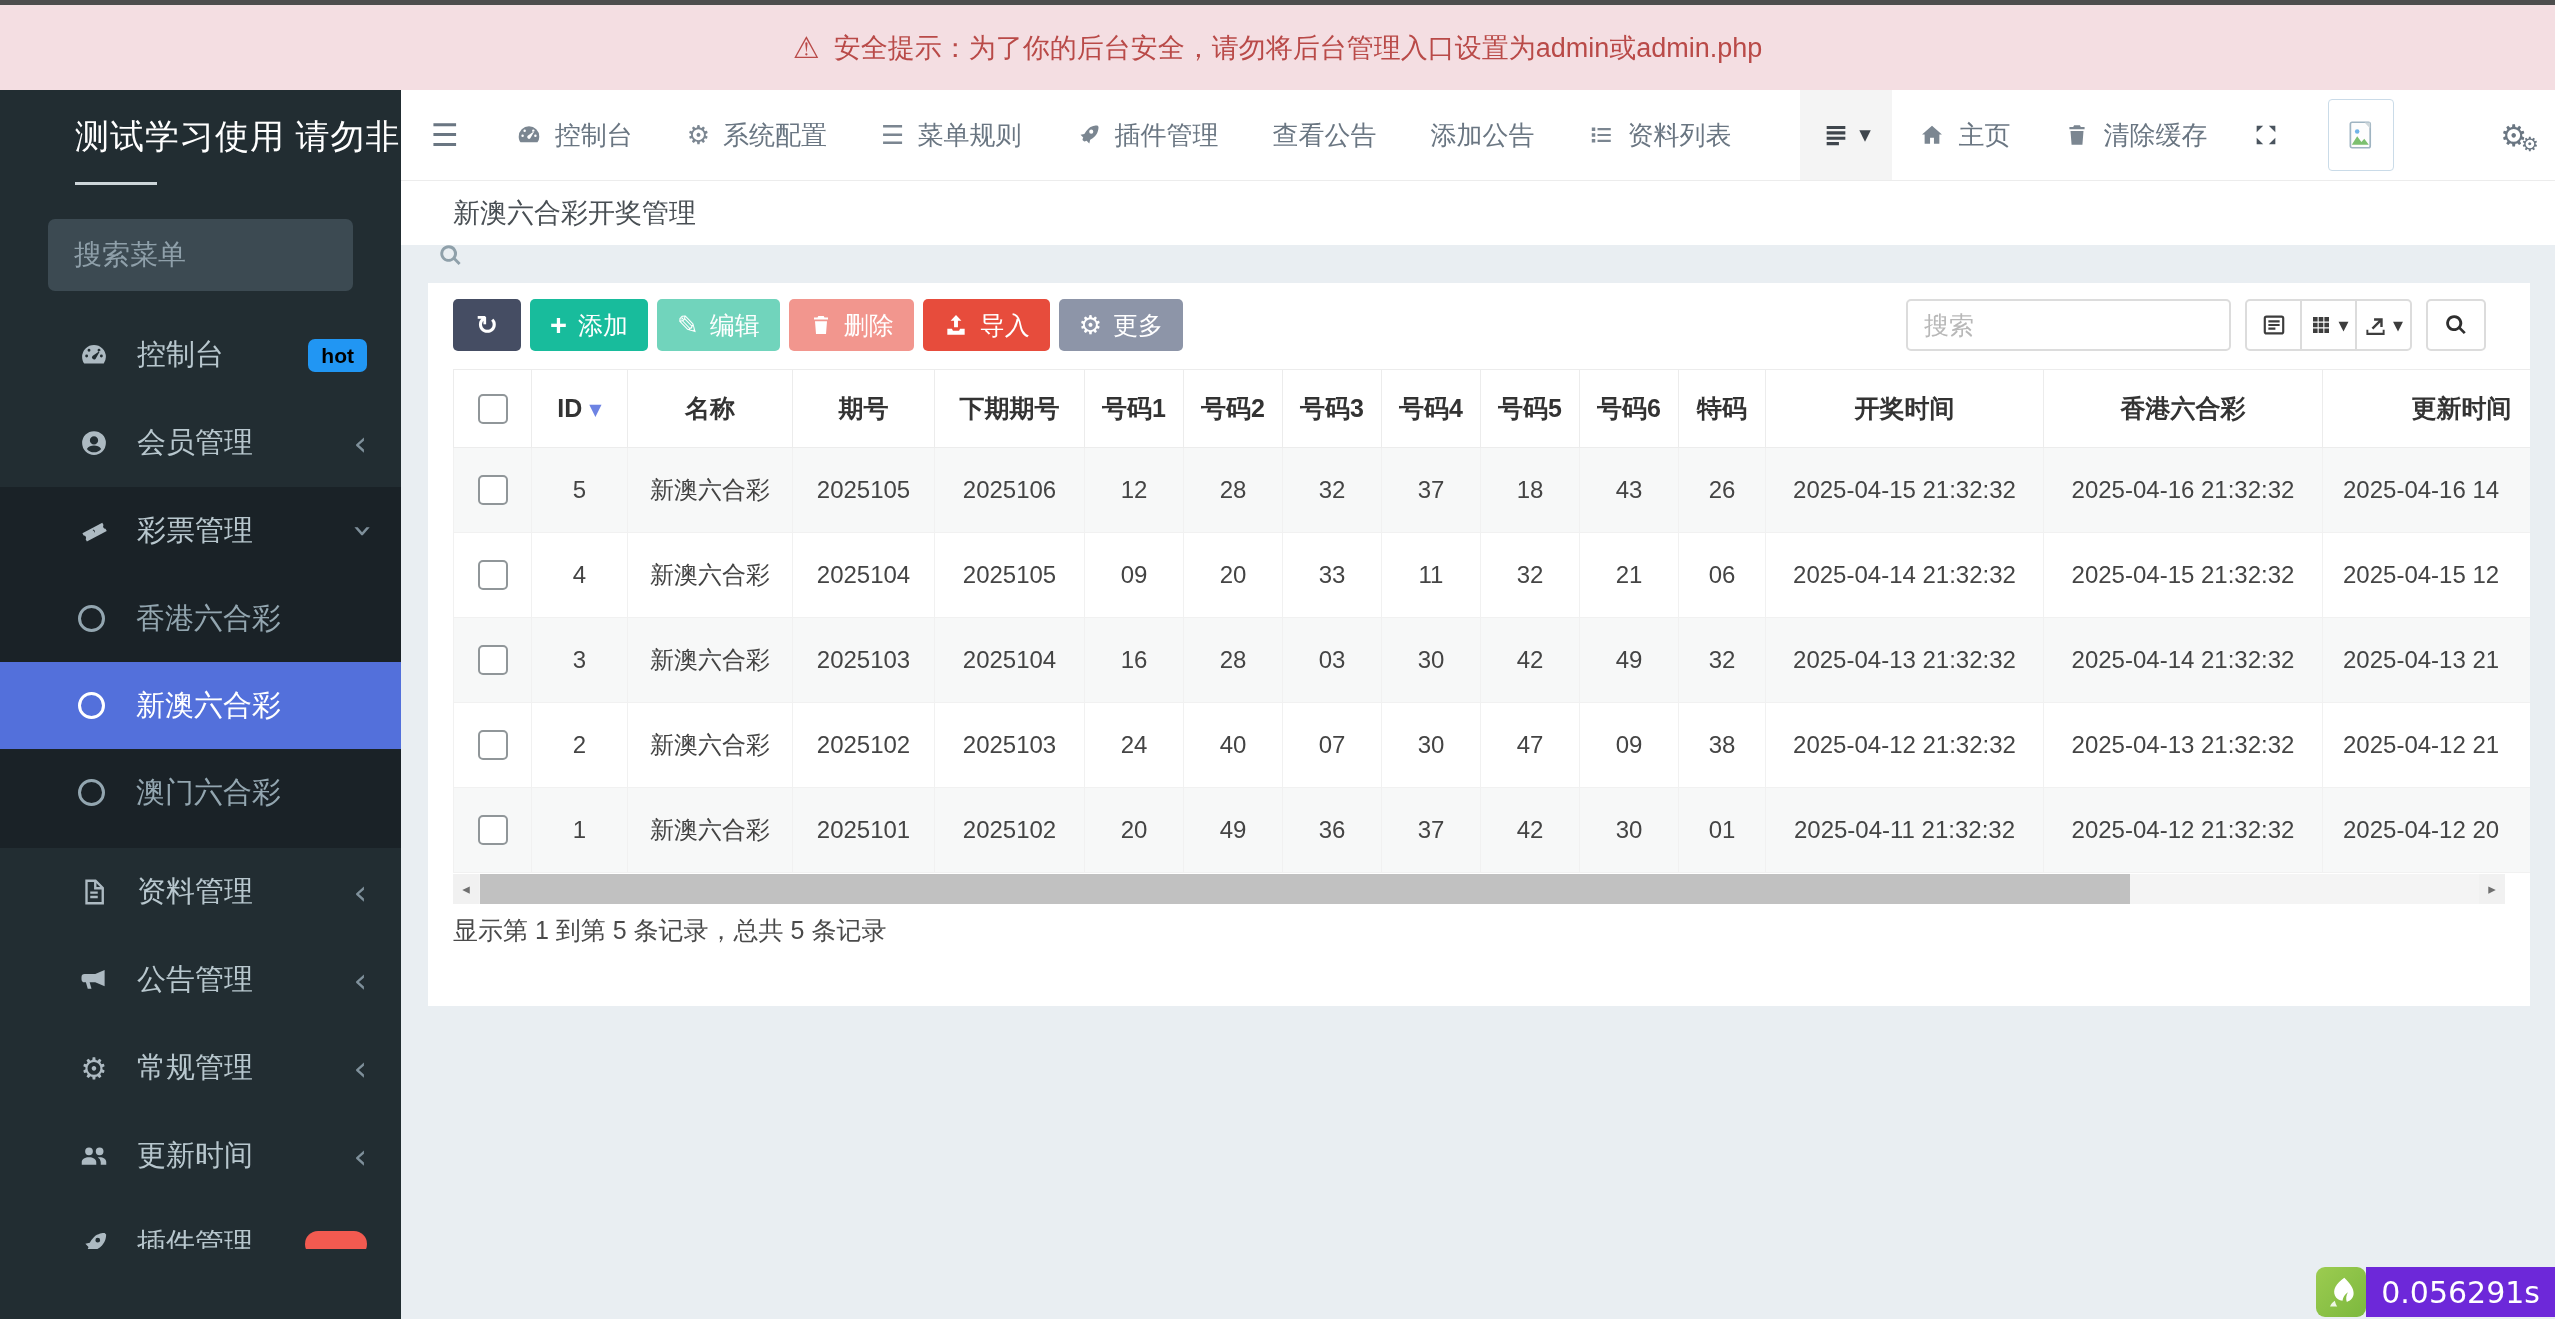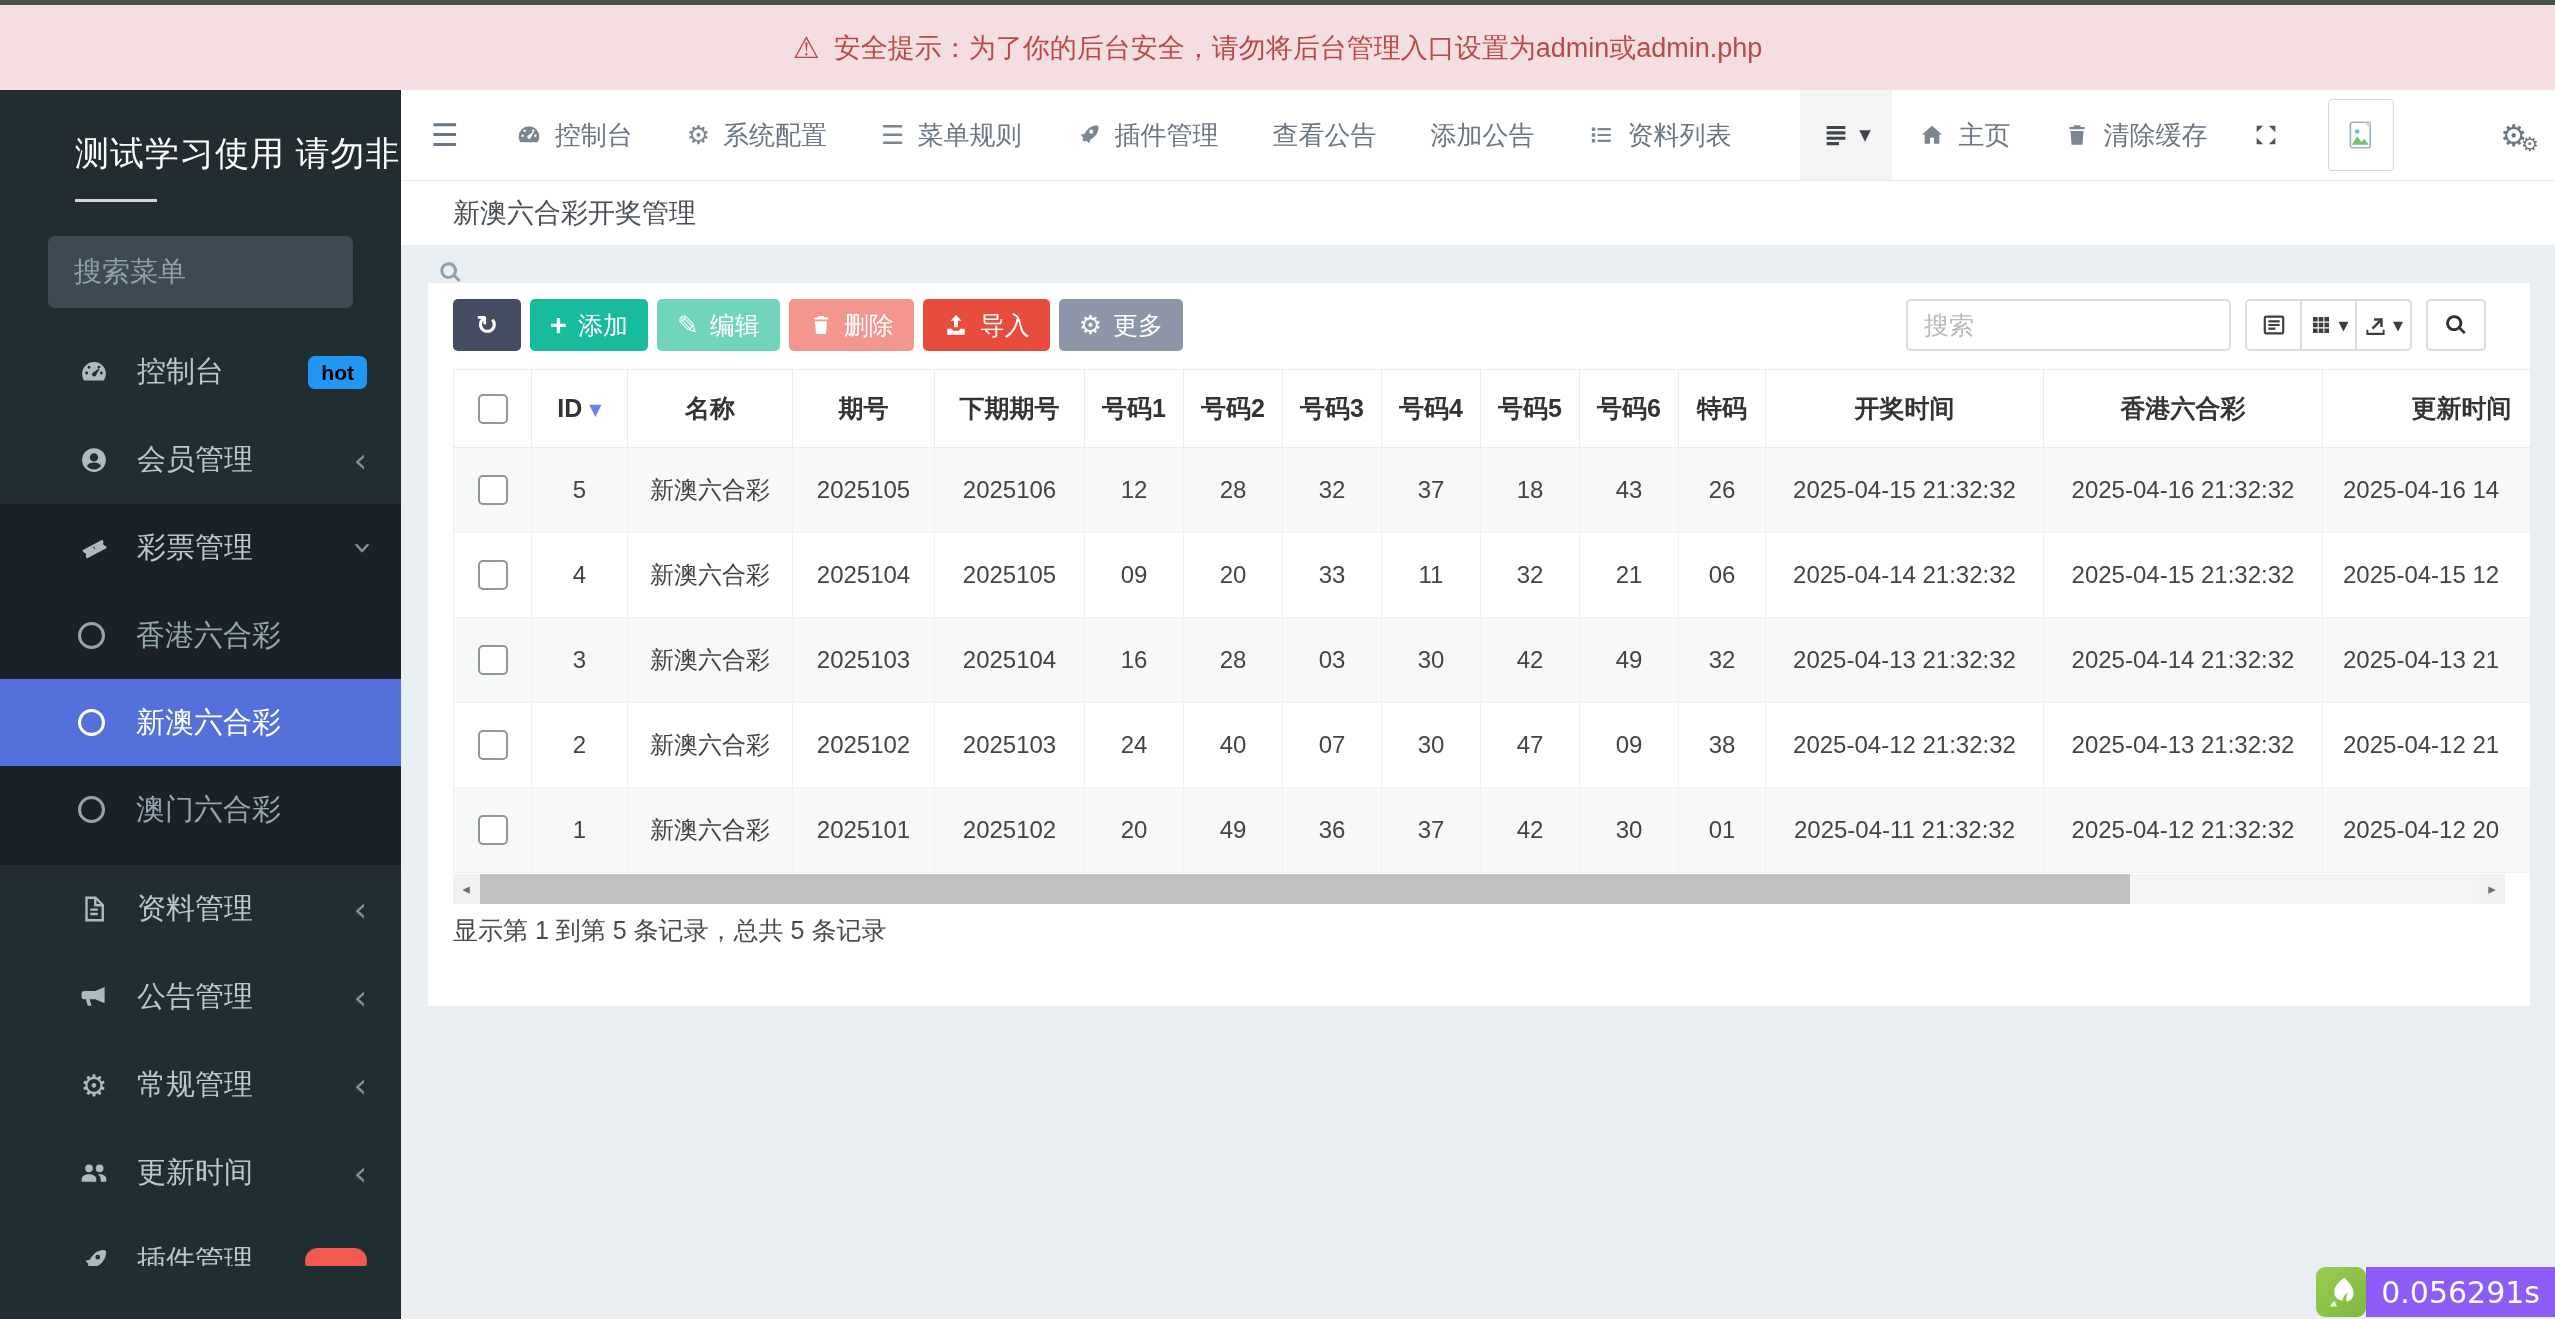--- a/index.html
+++ b/index.html
@@ -13,21 +13,21 @@
 
   
   .topline{height:5px;background:#4d4d4d;}
   .banner{height:85px;background:#f4dee2;display:flex;align-items:center;justify-content:center;gap:14px;color:#b94a48;font-size:27px;}
   .banner .warn{font-size:30px;line-height:1;}
 
   .app{display:flex;height:1229px;}
 
   
   .sidebar{width:401px;background:#222d32;flex:none;display:flex;flex-direction:column;}
-  .brand{padding:41px 0 0 75px;}
+  .brand{padding:24px 0 0 75px;}
   .brand-title{color:#fff;font-size:34px;letter-spacing:1px;white-space:nowrap;}
   .brand-line{width:82px;height:3px;background:#cdd5d9;margin-top:22px;}
   .side-search{margin:34px 48px 0 48px;height:72px;background:#3c4a52;border-radius:7px;display:flex;align-items:center;padding:0 24px;}
   .side-search input{flex:1;background:transparent;border:none;outline:none;color:#cfd8dd;font-size:28px;font-family:inherit;}
   .side-search input::placeholder{color:#8fa0aa;}
   .side-search .mag{color:#8fa0aa;font-size:27px;}
   .menu-clip{margin-top:20px;height:938px;overflow:hidden;}
   .mi{height:88px;display:flex;align-items:center;padding:0 34px 0 75px;color:#b8c7ce;font-size:29px;cursor:pointer;}
   .mi .mic{width:38px;margin-right:24px;display:flex;justify-content:center;color:#adbac2;font-size:30px;}
   .mi .lb{white-space:nowrap;}
@@ -95,21 +95,21 @@
   .harrow{position:absolute;top:0;width:26px;height:30px;background:#f1f1f1;color:#6f6f6f;font-size:15px;display:flex;align-items:center;justify-content:center;cursor:pointer;}
   .harrow.l{left:0;} .harrow.r{right:0;}
   .hthumb{position:absolute;left:27px;top:0;height:30px;width:1650px;background:#c1c1c1;cursor:pointer;}
 
   .summary{margin-top:10px;font-size:25px;color:#4a4a4a;}
 
   
   .trace{position:absolute;right:0;bottom:2px;display:flex;align-items:flex-end;}
   .trace-ic{width:50px;height:50px;border-radius:9px;background:linear-gradient(135deg,#9ccc50,#7cb83e);display:flex;align-items:center;justify-content:center;cursor:pointer;}
   .trace-ic svg{width:36px;height:36px;fill:#fff;}
-  .trace-time{height:50px;background:#8b5cf6;color:#fff;display:flex;align-items:center;padding:0 15px;font-size:30px;font-family:"DejaVu Sans",sans-serif;text-align:center;}
+  .trace-time{height:50px;background:#6d28d9;color:#fff;display:flex;align-items:center;padding:0 15px;font-size:30px;font-family:"DejaVu Sans",sans-serif;text-align:center;}
 </style>
 </head>
 <body>
 
 <svg width="0" height="0" style="position:absolute">
   <symbol id="i-gauge" viewBox="0 0 24 24">
     <path d="M12 4a9.5 9.5 0 0 0-9.5 9.5c0 2 .6 3.8 1.7 5.3h15.6a9.5 9.5 0 0 0 1.7-5.3A9.5 9.5 0 0 0 12 4zm-5.9 9.9a1.15 1.15 0 1 1 0-2.3 1.15 1.15 0 0 1 0 2.3zM8 9.3A1.15 1.15 0 1 1 8 7a1.15 1.15 0 0 1 0 2.3zm5.2 5.8a1.7 1.7 0 0 1-2.4-2.4l6.3-4.4-3.9 6.8zM16 9.3A1.15 1.15 0 1 1 16 7a1.15 1.15 0 0 1 0 2.3zm1.9 4.6a1.15 1.15 0 1 1 0-2.3 1.15 1.15 0 0 1 0 2.3z"></path>
   </symbol>
   <symbol id="i-user" viewBox="0 0 24 24">
     <path d="M12 2.5a9.5 9.5 0 1 0 0 19 9.5 9.5 0 0 0 0-19zm0 4.1a3.3 3.3 0 1 1 0 6.6 3.3 3.3 0 0 1 0-6.6zm0 12.8a7.4 7.4 0 0 1-5.7-2.7c1.2-1.9 3.5-2.7 5.7-2.7s4.5.8 5.7 2.7a7.4 7.4 0 0 1-5.7 2.7z"></path>

